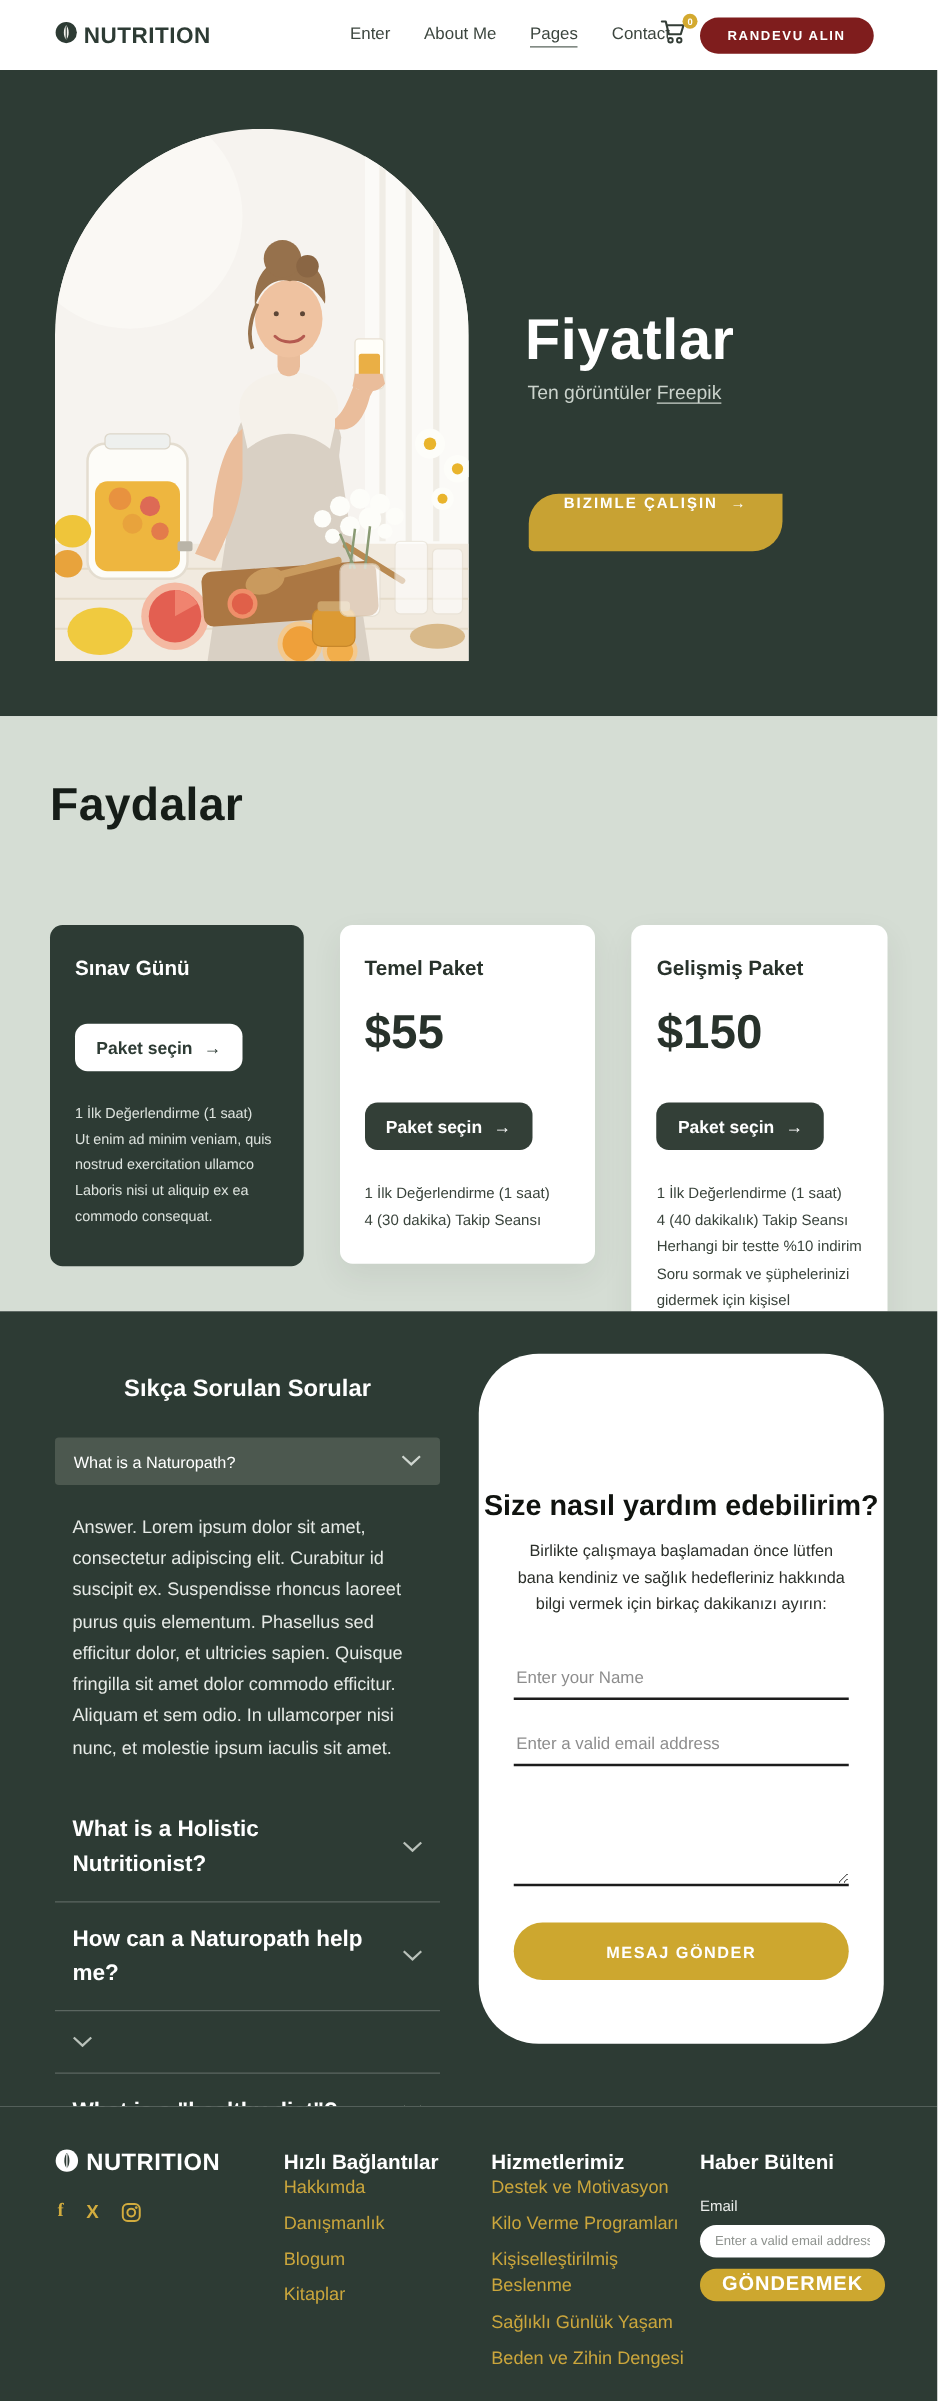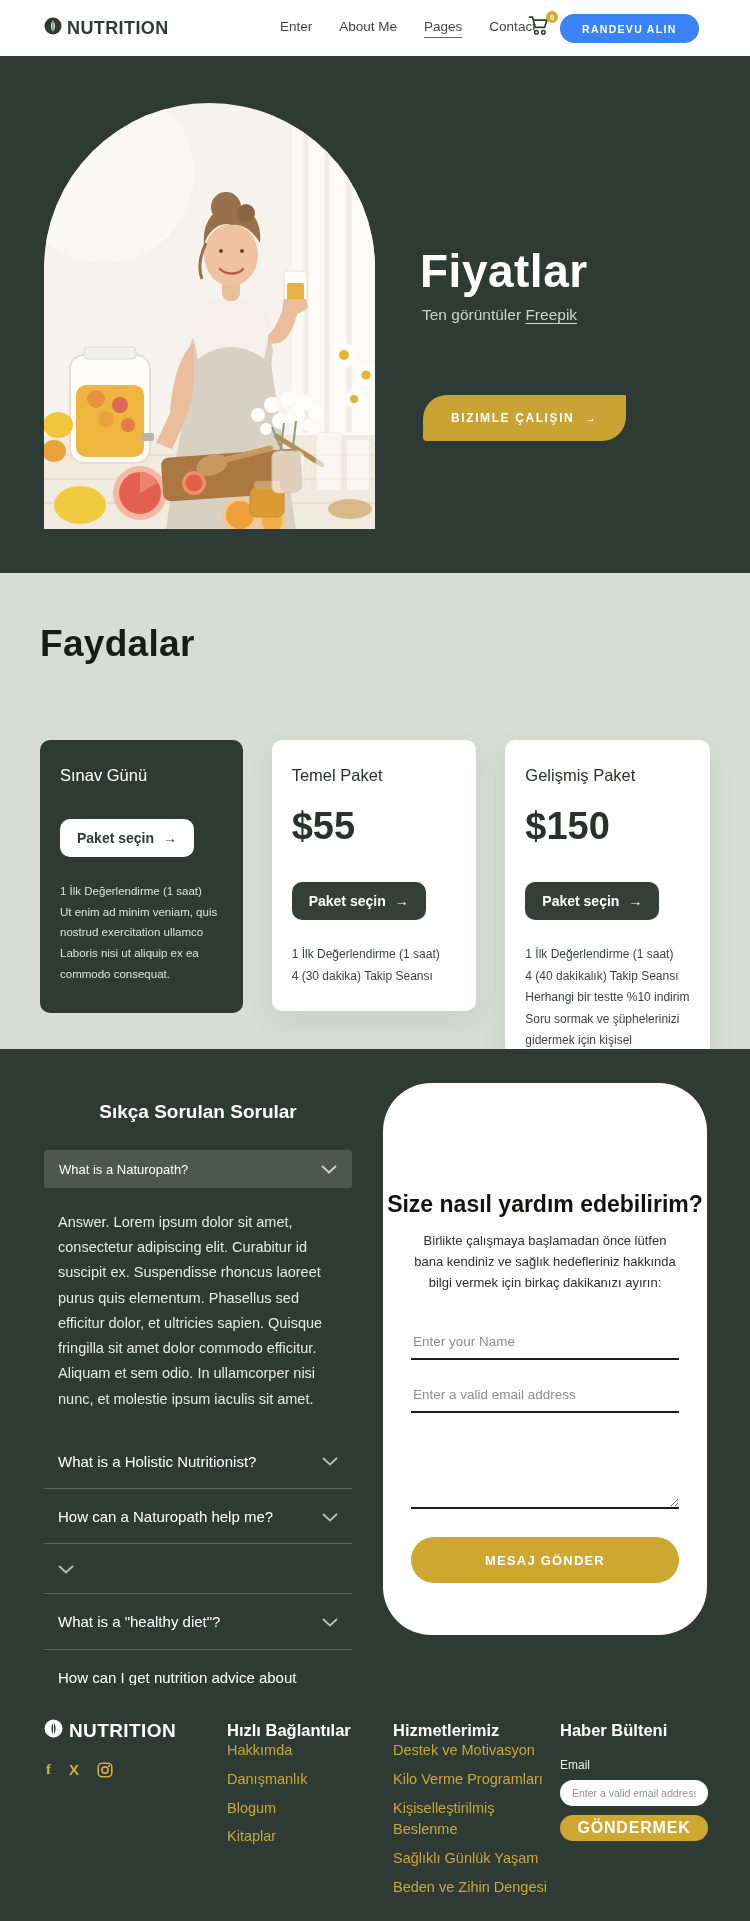--- a/index.html
+++ b/index.html
@@ -11,64 +11,64 @@
   .header { height:56px; background:#ffffff; position:relative; display:flex; align-items:center; }
   .logo { position:absolute; left:44px; display:flex; align-items:center; gap:5px; }
   .logo-text { font-size:18px; font-weight:800; letter-spacing:.4px; color:#2d3b34; }
   .nav { position:absolute; left:280px; display:flex; gap:27px; }
   .nav-item { font-size:13.5px; color:#3c463f; cursor:pointer; padding-bottom:3px; }
   .nav-item.active { border-bottom:1.5px solid #5a655d; }
   .cart { position:absolute; left:528px; top:15px; width:26px; height:26px; cursor:pointer; }
   .cart-badge { position:absolute; top:-4px; right:-4px; width:12px; height:12px; border-radius:50%;
     background:#d3a92f; color:#fff; font-size:7.5px; font-weight:700; display:flex; align-items:center; justify-content:center; }
   .header-cta { position:absolute; left:560px; top:14px; height:29px; padding:0 22px; border:none;
-    background:#3b82f6; color:#fff; font-size:10.5px; font-weight:700; letter-spacing:1.3px;
+    background:#7f1d1d; color:#fff; font-size:10.5px; font-weight:700; letter-spacing:1.3px;
     border-radius:15px; font-family:inherit; cursor:pointer; display:flex; align-items:center; }
 
   
   .hero { height:517px; background:#2d3b34; position:relative; }
   .hero-img { position:absolute; left:44px; top:47px; width:331px; height:426px;
     border-radius:166px 166px 0 0; overflow:hidden; }
   .hero-title { position:absolute; left:420px; top:188px; font-size:46px; font-weight:800; color:#fff; letter-spacing:.5px; }
   .hero-credit { position:absolute; left:422px; top:250px; font-size:15.5px; color:#cbd3cc; }
   .hero-credit a { color:#cbd3cc; text-decoration:underline; text-underline-offset:3px; }
   .hero-cta { position:absolute; left:423px; top:339px; height:46px; padding:0 28px; border:none;
     background:#c8a233; color:#fff; font-size:12px; font-weight:700; letter-spacing:1.6px;
-    border-radius:24px 0 24px 4px; font-family:inherit; cursor:pointer; display:flex; align-items:center; gap:10px; }
+    border-radius:24px 0 24px 4px; font-family:inherit; cursor:pointer; display:flex; align-items:flex-start; gap:10px; }
 
   
   .benefits { height:476px; background:#d5ddd4; position:relative; }
   .benefits-heading { position:absolute; left:40px; top:50px; font-size:37px; font-weight:800; color:#161d18; letter-spacing:.3px; }
   .benefits-text { position:absolute; left:390px; top:56px; width:297px; font-size:14.5px; line-height:1.62; color:#2a332c; }
   .cards { position:absolute; left:40px; top:167px; width:670px; display:flex; gap:29px; align-items:flex-start; }
   .card { border-radius:10px; padding:26px 20px 24px; }
   .card.dark { width:204px; background:#2d3b34; color:#fff; min-height:273px; }
   .card.light { width:206px; background:#ffffff; color:#28322b; box-shadow:0 10px 24px rgba(45,59,52,.08); min-height:262px; }
-  .card-title { font-size:16.5px; font-weight:400; }
+  .card-title { font-size:16.5px; font-weight:700; }
   .card-price { font-size:38px; font-weight:800; margin-top:20px; }
   .card-btn { margin-top:34px; border:none; font-family:inherit; font-size:14px; font-weight:700;
     padding:11px 17px; border-radius:10px; cursor:pointer; display:inline-flex; align-items:center; gap:9px; }
   .card.dark .card-btn { background:#fff; color:#2d3b34; }
   .card.light .card-btn { background:#333f37; color:#fff; }
   .card-features { margin-top:24px; }
   .card.dark .card-features { font-size:11.5px; line-height:1.8; color:#dde3de; }
   .card.light .card-features { font-size:12px; line-height:1.8; color:#39433b; }
 
   
   .faq { height:636px; background:#2d3b34; position:relative; }
   .faq-left { position:absolute; left:44px; top:0; width:308px; }
   .faq-heading { margin-top:52px; text-align:center; color:#fff; font-size:19px; font-weight:700; }
   .faq-open { margin-top:27px; height:38px; background:#4c584f; border-radius:3px; display:flex;
     align-items:center; justify-content:space-between; padding:0 15px; cursor:pointer; }
   .faq-open-q { color:#fff; font-size:13px; font-weight:400; }
   .faq-answer { margin-top:22px; padding:0 14px 0 14px; color:#e6eae6; font-size:14.5px; line-height:1.74; }
   .faq-list { margin-top:22px; }
   .faq-item { padding:16px 14px 15px; border-bottom:1px solid rgba(255,255,255,.22); display:flex;
     align-items:center; justify-content:space-between; cursor:pointer; gap:14px; }
-  .faq-item-q { color:#fff; font-size:15px; font-weight:400; line-height:1.55; }
+  .faq-item-q { color:#fff; font-size:18px; font-weight:700; line-height:1.55; }
   .chev { flex:0 0 auto; }
 
   
   .contact-card { position:absolute; left:383px; top:34px; width:324px; height:552px; background:#fff; border-radius:48px; }
   .contact-heading { margin-top:108px; text-align:center; font-size:23px; font-weight:800; color:#10130f; }
   .contact-intro { margin:12px 26px 0; text-align:center; font-size:13px; line-height:1.62; color:#2b2f2a; }
   .contact-form { margin:14px 28px 0; }
   .u-input { width:100%; border:none; border-bottom:2px solid #1c1c1c; background:transparent;
     font-family:inherit; font-size:13.5px; color:#222; padding:10px 2px 9px; margin-top:17px; outline:none; }
   .u-input::placeholder { color:#8d8d8d; }

